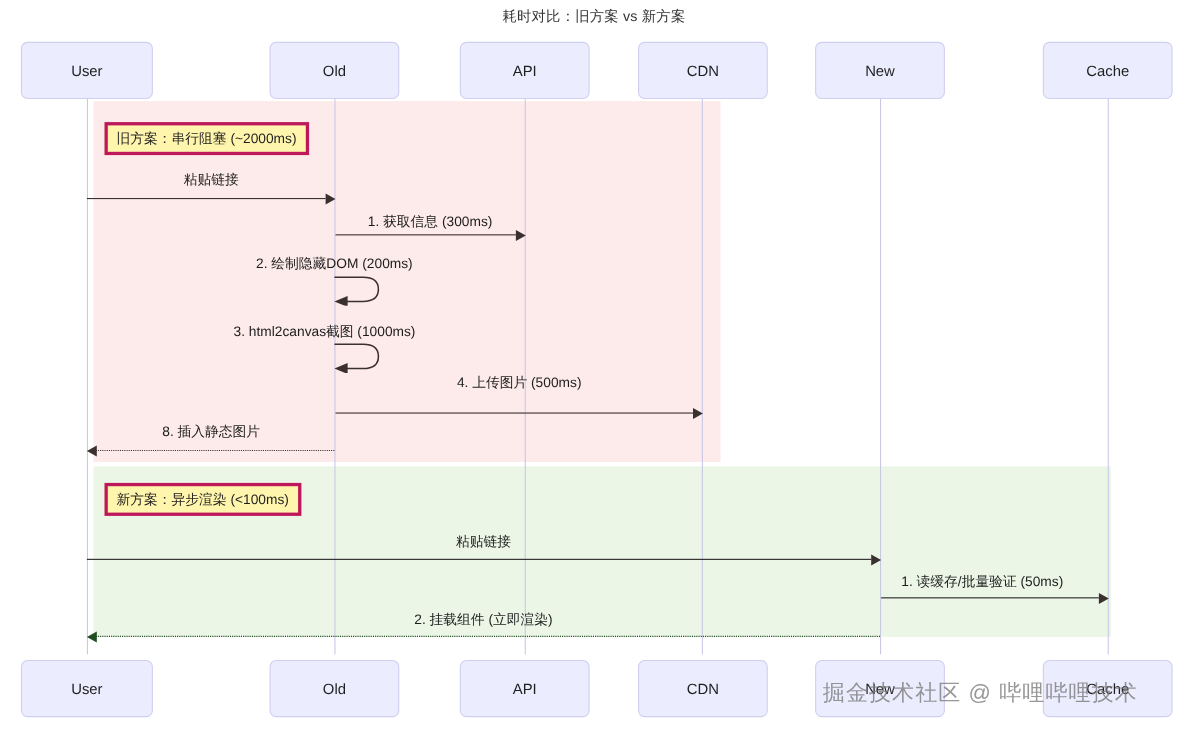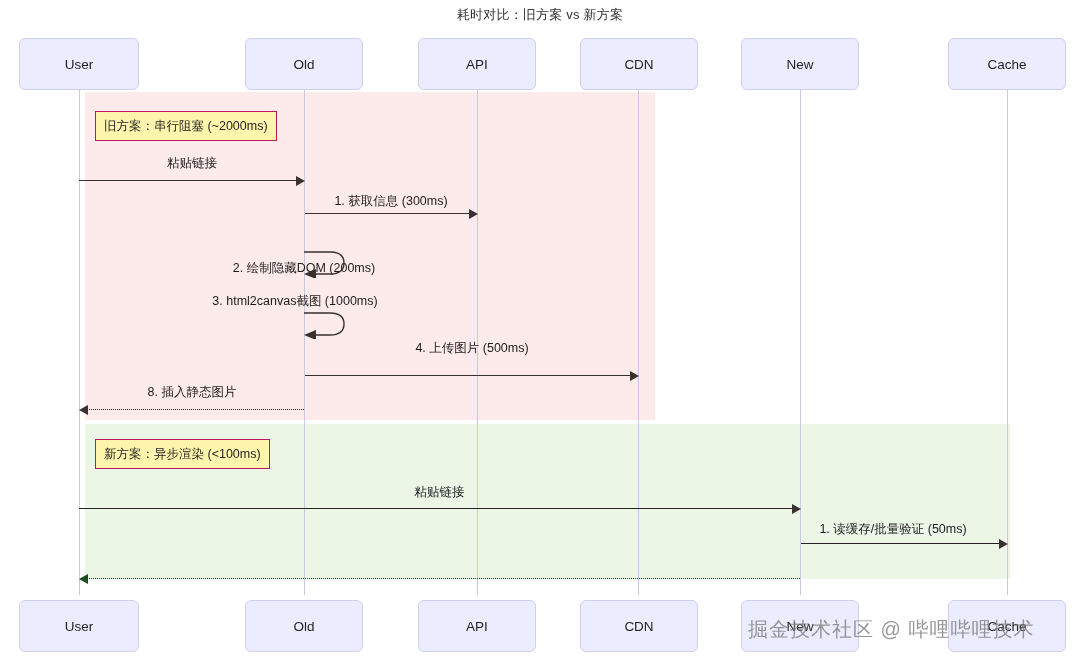--- a/index.html
+++ b/index.html
@@ -53,21 +53,21 @@
   }
   .band-old {
     background: #fdeaea;
   }
   .band-new {
     background: #ebf6e6;
   }
   .note {
     position: absolute;
     background: #fff5ad;
-    border: 1px solid #be185d;
+    border: 3px solid #be185d;
     box-sizing: border-box;
     display: flex;
     align-items: center;
     justify-content: center;
     font-size: 12.5px;
     color: #1f1f1f;
     padding: 0 8px;
     height: 30px;
     white-space: nowrap;
   }
@@ -161,21 +161,21 @@
   </div>
 
   <div class="msg-label" style="left:79px; top:155px; width:226px;">粘贴链接</div>
   <div class="msg-line" style="left:79px; top:180px; width:217px;"></div>
   <div class="arrowhead right" style="left:296px; top:175.5px;"></div>
 
   <div class="msg-label" style="left:304px; top:193px; width:174px;">1. 获取信息 (300ms)</div>
   <div class="msg-line" style="left:305px; top:213px; width:164px;"></div>
   <div class="arrowhead right" style="left:469px; top:208.5px;"></div>
 
-  <div class="msg-label" style="left:222px; top:232px; width:164px;margin-top:28px;">2. 绘制隐藏DOM (200ms)</div>
+  <div class="msg-label" style="left:222px; top:232px; width:164px;">2. 绘制隐藏DOM (200ms)</div>
   <div class="selfloop" style="left:300px; top:248px;">
     <svg width="52" height="30" viewBox="0 0 52 30">
       <path d="M4 4 L30 4 Q44 4 44 15 Q44 26 30 26 L14 26" fill="none" stroke="#3a3030" stroke-width="1.4"></path>
       <polygon points="16,21 4,26 16,31" fill="#3a3030"></polygon>
     </svg>
   </div>
 
   <div class="msg-label" style="left:200px; top:293px; width:190px;">3. html2canvas截图 (1000ms)</div>
   <div class="selfloop" style="left:300px; top:309px;">
     <svg width="52" height="30" viewBox="0 0 52 30">
@@ -197,20 +197,21 @@
   </div>
 
   <div class="msg-label" style="left:79px; top:484px; width:721px;">粘贴链接</div>
   <div class="msg-line dark" style="left:79px; top:508px; width:713px;"></div>
   <div class="arrowhead right" style="left:792px; top:503.5px;"></div>
 
   <div class="msg-label" style="left:790px; top:521px; width:206px;">1. 读缓存/批量验证 (50ms)</div>
   <div class="msg-line dark" style="left:801px; top:543px; width:198px;"></div>
   <div class="arrowhead right" style="left:999px; top:538.5px;"></div>
 
+  <div class="msg-label" style="left:79px; top:555px; width:721px;">2. 挂载组件 (立即渲染)</div>
   <div class="msg-line dotted green" style="left:87px; top:578px; width:713px;"></div>
   <div class="arrowhead left greenhead" style="left:79px; top:573.5px;"></div>
 
   <div class="actor-box" style="left:19px;  top:600px; width:120px;">
     <span>User</span>
   </div>
   <div class="actor-box" style="left:245px; top:600px; width:118px;">
     <span>Old</span>
   </div>
   <div class="actor-box" style="left:418px; top:600px; width:118px;">

